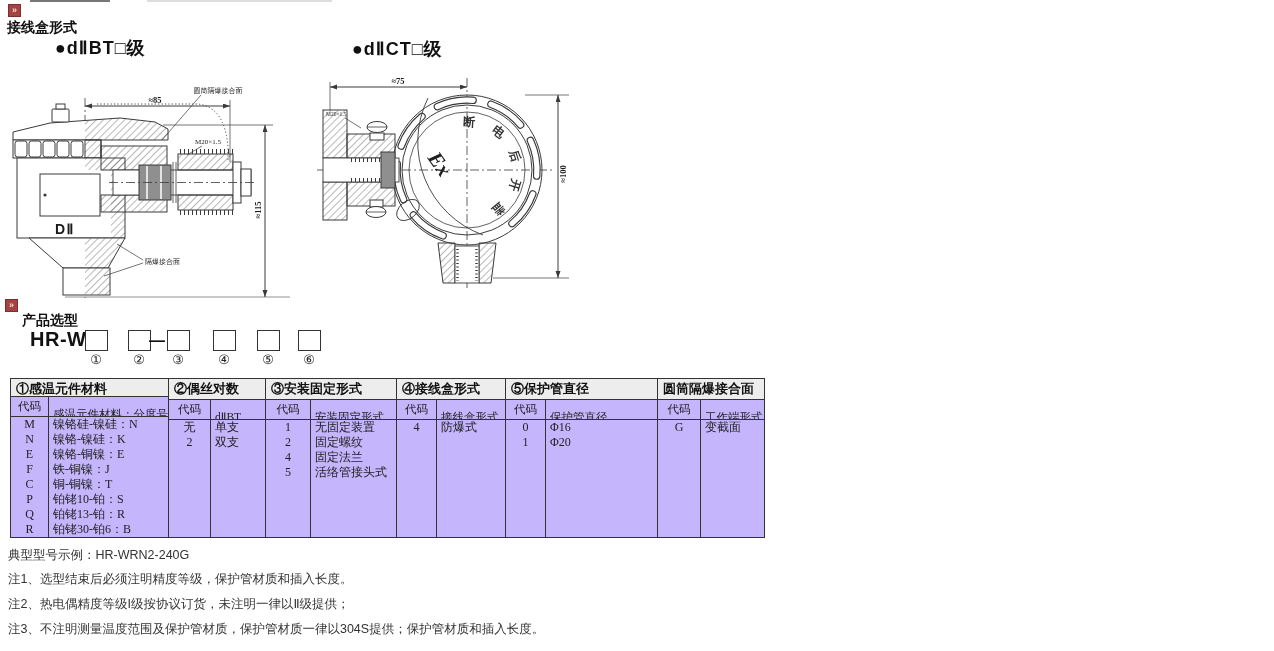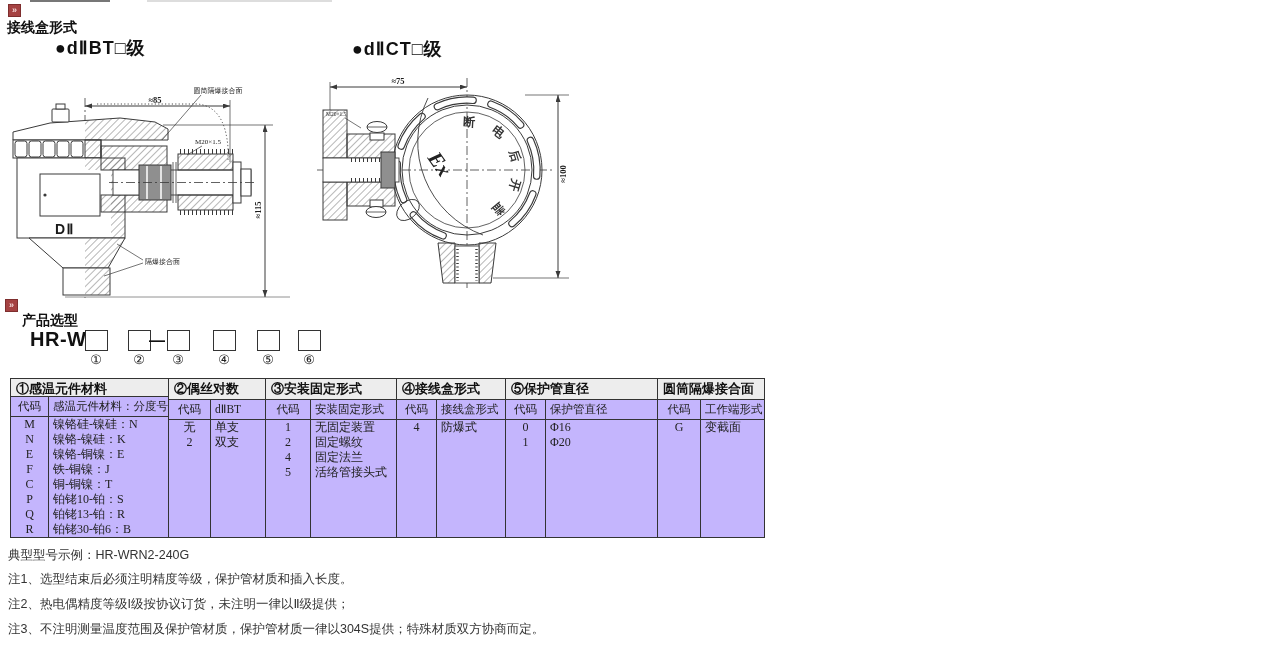--- a/index.html
+++ b/index.html
@@ -23,21 +23,21 @@
   #ptable{left:10px;top:378px;width:753px;height:158px;border:1.5px solid #333;
           display:flex;background:#c4b5fd;box-sizing:content-box;}
   .tgroup{display:flex;flex-direction:column;box-sizing:border-box;border-right:1.5px solid #333;}
   .tgroup:last-child{border-right:none;}
   .tg-title{height:20px;background:#ededed;border-bottom:1.2px solid #333;
             font:bold 13px/20px "Liberation Sans",sans-serif;color:#111;padding-left:5px;
             white-space:nowrap;overflow:hidden;}
   .tg-sub{display:flex;height:19px;border-bottom:1.2px solid #333;
           font:11.5px/19px "Liberation Serif",serif;color:#222;}
   .tg-code-h{border-right:1px solid #333;text-align:center;box-sizing:border-box;flex:none;}
-  .tg-desc-h{flex:1;padding-left:4px;white-space:nowrap;overflow:hidden;}
+  .tg-desc-h{flex:1;padding-left:4px;white-space:nowrap;overflow:hidden;margin-top:8px;}
   .tg-body{flex:1;display:flex;font:12px/15px "Liberation Serif",serif;color:#222;}
   .tg-code-col{border-right:1px solid #333;text-align:center;box-sizing:border-box;flex:none;}
   .tg-desc-col{flex:1;padding-left:4px;}
   .tg-cell{height:15px;white-space:nowrap;}
   
   .noteline{font:12.5px/15px "Liberation Sans",sans-serif;color:#333;white-space:nowrap;}
   
   .lbl{font:7px "Liberation Serif",serif;fill:#222;stroke:none;}
   .lblxs{font:5.5px "Liberation Serif",serif;fill:#222;stroke:none;}
   .dim{font:bold 8.5px "Liberation Serif",serif;fill:#1a1a1a;stroke:none;}
@@ -343,15 +343,15 @@
           <div class="tg-desc-col">
             <div class="tg-cell">变截面</div>
           </div>
         </div>
       </div>
     </div>
 
   <div class="abs noteline" style="left:8px;top:548px;">典型型号示例：HR-WRN2-240G</div>
   <div class="abs noteline" style="left:8px;top:572px;">注1、选型结束后必须注明精度等级，保护管材质和插入长度。</div>
   <div class="abs noteline" style="left:8px;top:597px;">注2、热电偶精度等级I级按协议订货，未注明一律以Ⅱ级提供；</div>
-  <div class="abs noteline" style="left:8px;top:622px;">注3、不注明测量温度范围及保护管材质，保护管材质一律以304S提供；特殊材质双方协商而定。</div>
+  <div class="abs noteline" style="left:8px;top:622px;">注3、不注明测量温度范围及保护管材质，保护管材质一律以304S提供；保护管材质和插入长度。</div>
 
 </div>
 
 </body></html>

